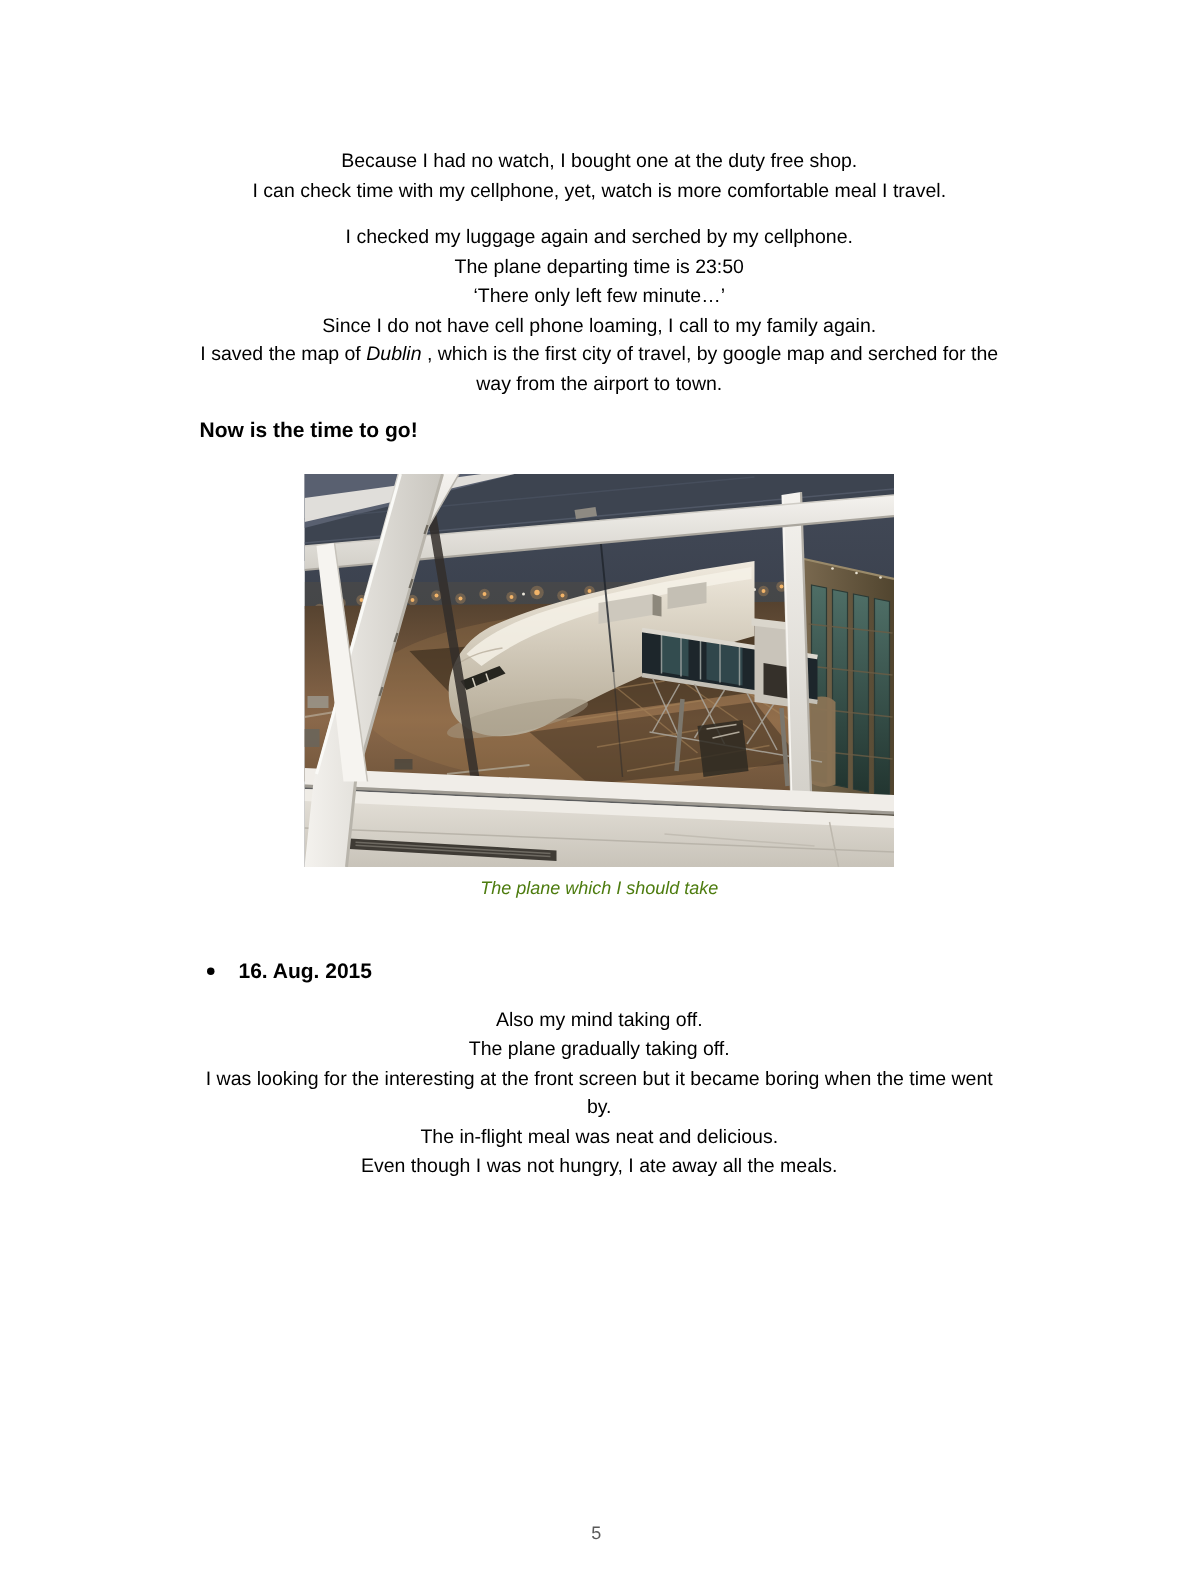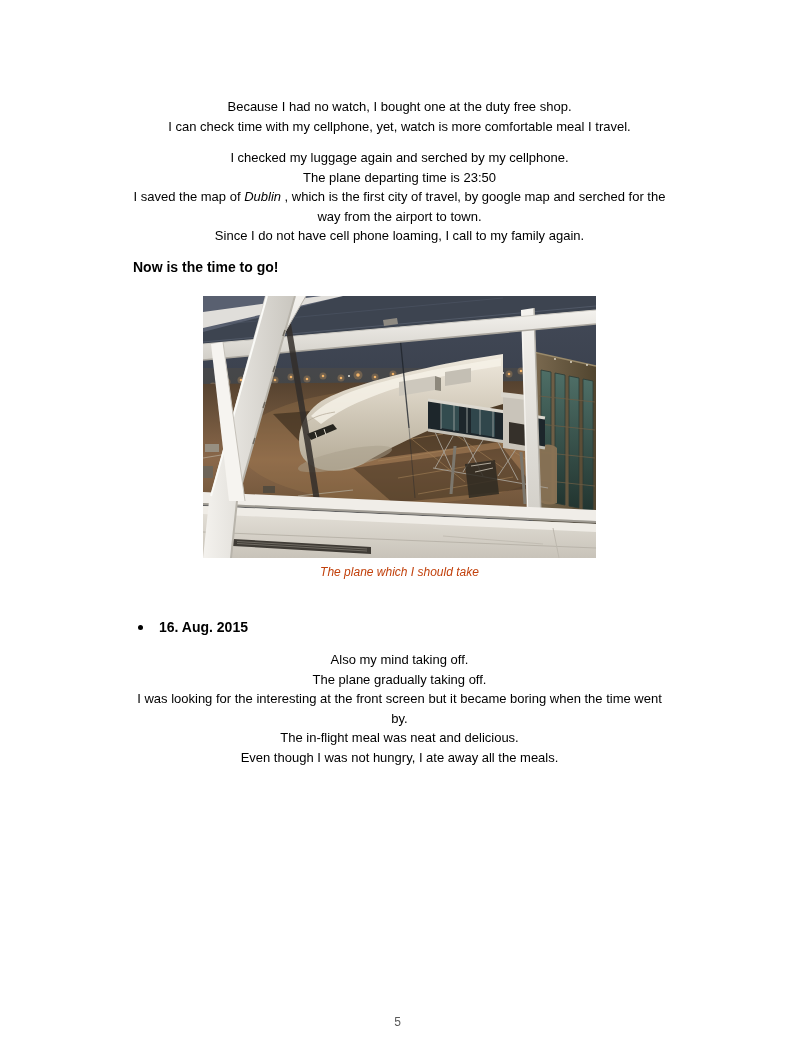--- a/index.html
+++ b/index.html
@@ -8,42 +8,43 @@
     background:#ffffff;color:#000000;
     font-family:"Liberation Sans","DejaVu Sans",sans-serif;
   }
   .content{position:absolute;left:133px;top:97px;width:533px;}
   .para{margin:0 0 12px 0;text-align:center;}
   .line{font-size:13px;line-height:19.5px;}
   .italic{font-style:italic;}
   .heading-bold{font-size:14px;line-height:19.5px;font-weight:bold;margin:12px 0 0 0;}
   .figure{margin:19px 0 0 0;text-align:center;}
   .photo-frame{width:393px;height:262px;margin:0 auto;display:block;}
-  .caption{font-size:12px;line-height:18px;font-style:italic;color:#c2410c;text-align:center;margin-top:5px;}
+  .caption{font-size:12px;line-height:18px;font-style:italic;color:#4d7c0f;text-align:center;margin-top:5px;}
   .bullet-item{display:flex;align-items:flex-start;margin-top:36px;font-size:14px;line-height:20px;font-weight:bold;}
   .bullet-dot{flex:none;width:5px;height:5px;border-radius:50%;background:#000;margin:8px 16px 0 5px;}
   .para-last{margin:13px 0 0 0;}
   .page-number{position:absolute;top:1014px;left:0;width:100%;text-align:center;
     font-size:12px;line-height:16px;color:#595959;}
 </style>
 </head>
 <body>
 
 <div class="content">
 
   <div class="para">
     <div class="line">Because I had no watch, I bought one at the duty free shop.</div>
     <div class="line">I can check time with my cellphone, yet, watch is more comfortable meal I travel.</div>
   </div>
 
   <div class="para">
     <div class="line">I checked my luggage again and serched by my cellphone.</div>
     <div class="line">The plane departing time is 23:50</div>
+    <div class="line">‘There only left few minute…’</div>
+    <div class="line">Since I do not have cell phone loaming, I call to my family again.</div>
     <div class="line"><span>I saved the map of </span><span class="italic">Dublin</span><span> , which is the first city of travel, by google map and serched for the way from the airport to town.</span></div>
-    <div class="line">Since I do not have cell phone loaming, I call to my family again.</div>
   </div>
 
   <div class="heading-bold">Now is the time to go!</div>
 
   <div class="figure">
 
     <svg class="photo-frame" viewBox="0 0 393 262" role="img" xmlns="http://www.w3.org/2000/svg">
       <defs>
         <linearGradient id="skyG" x1="0" y1="0" x2="0" y2="1">
           <stop offset="0" stop-color="#434a58"></stop>

